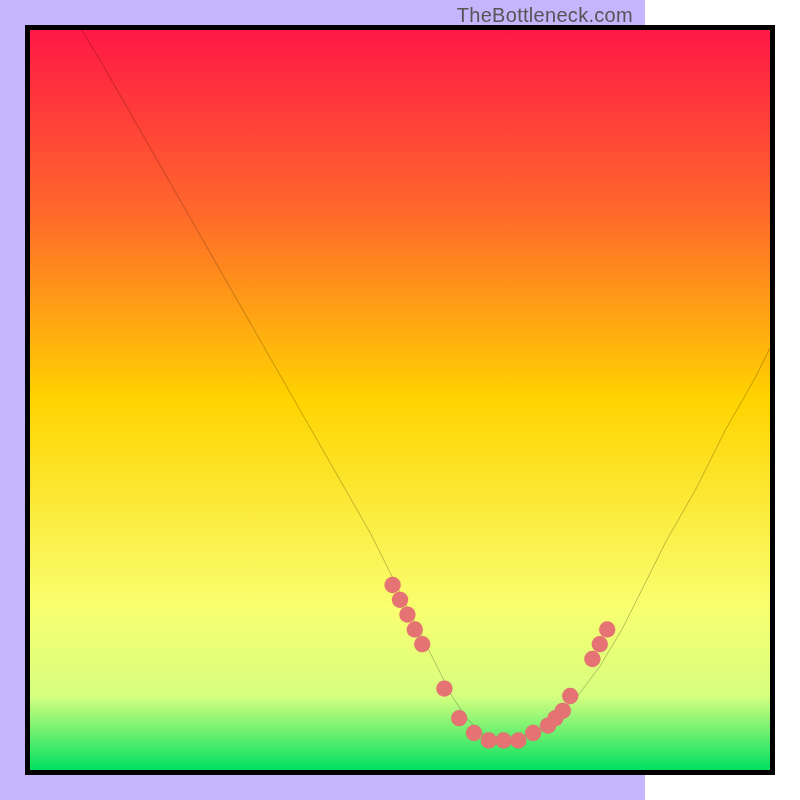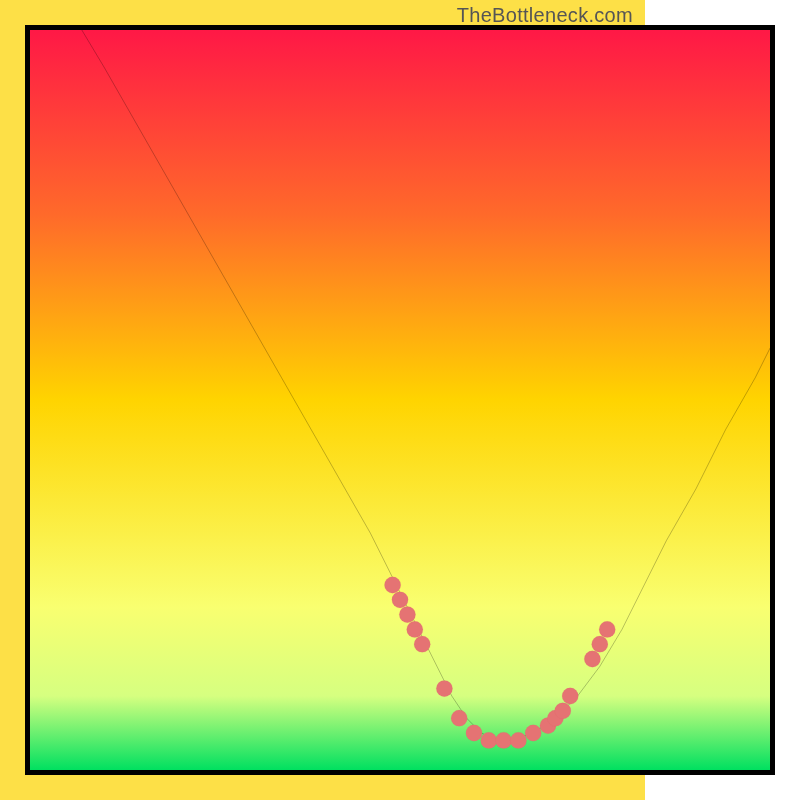--- a/index.html
+++ b/index.html
@@ -5,21 +5,21 @@
   body {
     margin: 0;
     padding: 0;
     background: #fff;
     font-family: Arial, Helvetica, sans-serif;
   }
   .frame {
     width: 645px;
     height: 800px;
     position: relative;
-    background: #fde047;
+    background: #c4b5fd;
   }
   .border {
     position: absolute;
     background: #000;
   }
   .border.top    { top: 25px; left: 25px; width: 750px; height: 5px; }
   .border.bottom { top: 770px; left: 25px; width: 750px; height: 5px; }
   .border.left   { top: 25px; left: 25px; width: 5px; height: 750px; }
   .border.right  { top: 25px; left: 770px; width: 5px; height: 750px; }
   .plot {

